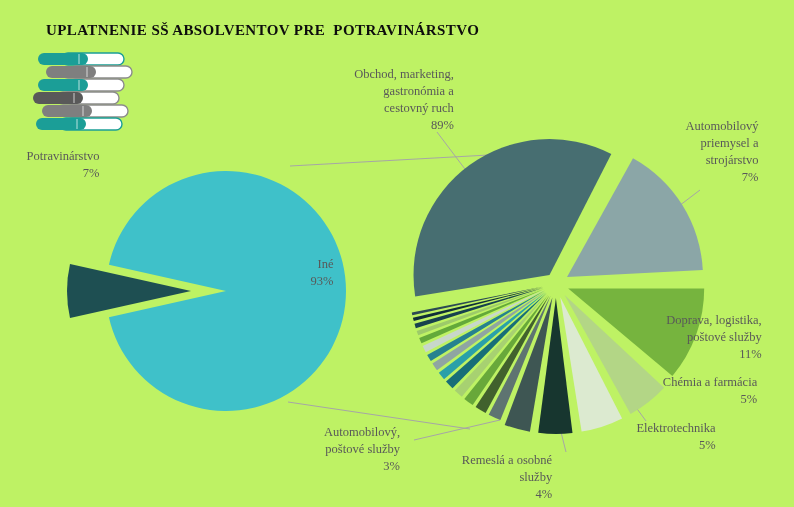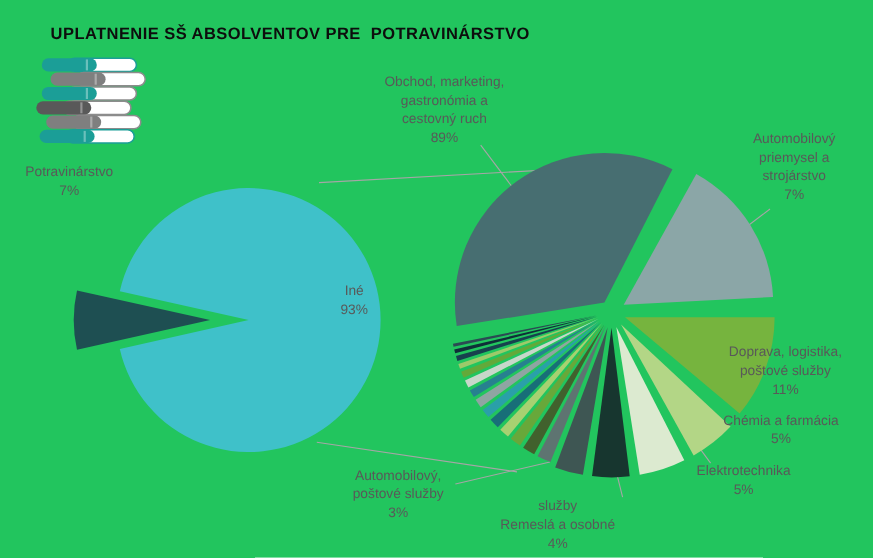--- a/index.html
+++ b/index.html
@@ -1,21 +1,21 @@
 <!DOCTYPE html>
 <html><head>
 <meta charset="utf-8">
 <style>
   html,body{margin:0;padding:0;background:#fff;}
-  .stage{position:relative;width:794px;height:507px;background:#22c55e;overflow:hidden;
-         font-family:Liberation Sans, sans-serif;}
+  .stage{position:relative;width:794px;height:507px;background:#bef264;overflow:hidden;
+         font-family:Liberation Serif, serif;}
   .title{position:absolute;left:46px;top:22px;font-size:15px;font-weight:bold;color:#0d0d0d;
          letter-spacing:.4px;white-space:pre;}
   #chart-svg{position:absolute;left:0;top:0;}
-  .lbl{position:absolute;transform:translateX(-50%);text-align:center;color:#595959;
+  .lbl{position:absolute;transform:translateX(-50%);text-align:right;color:#595959;
        font-size:12.5px;line-height:17px;white-space:nowrap;}
 </style>
 </head>
 <body>
 
 <div class="stage">
   <div class="title">UPLATNENIE SŠ ABSOLVENTOV PRE  POTRAVINÁRSTVO</div>
   <svg id="chart-svg" width="794" height="507" viewBox="0 0 794 507">
       <g>
         <line x1="290" y1="166" x2="543" y2="152" stroke="#a6a6a6" stroke-width="1"></line>
@@ -102,22 +102,22 @@
       </div>
       <div class="lbl" style="left: 710px; top: 374px;">
         <div>Chémia a farmácia</div>
         <div>5%</div>
       </div>
       <div class="lbl" style="left: 676px; top: 420px;">
         <div>Elektrotechnika</div>
         <div>5%</div>
       </div>
       <div class="lbl" style="left: 507px; top: 452px;">
+        <div>Remeslá a osobné</div>
         <div>služby</div>
-        <div>Remeslá a osobné</div>
         <div>4%</div>
       </div>
       <div class="lbl" style="left: 362px; top: 424px;">
         <div>Automobilový,</div>
         <div>poštové služby</div>
         <div>3%</div>
       </div>
     </div>
 </div>
 

